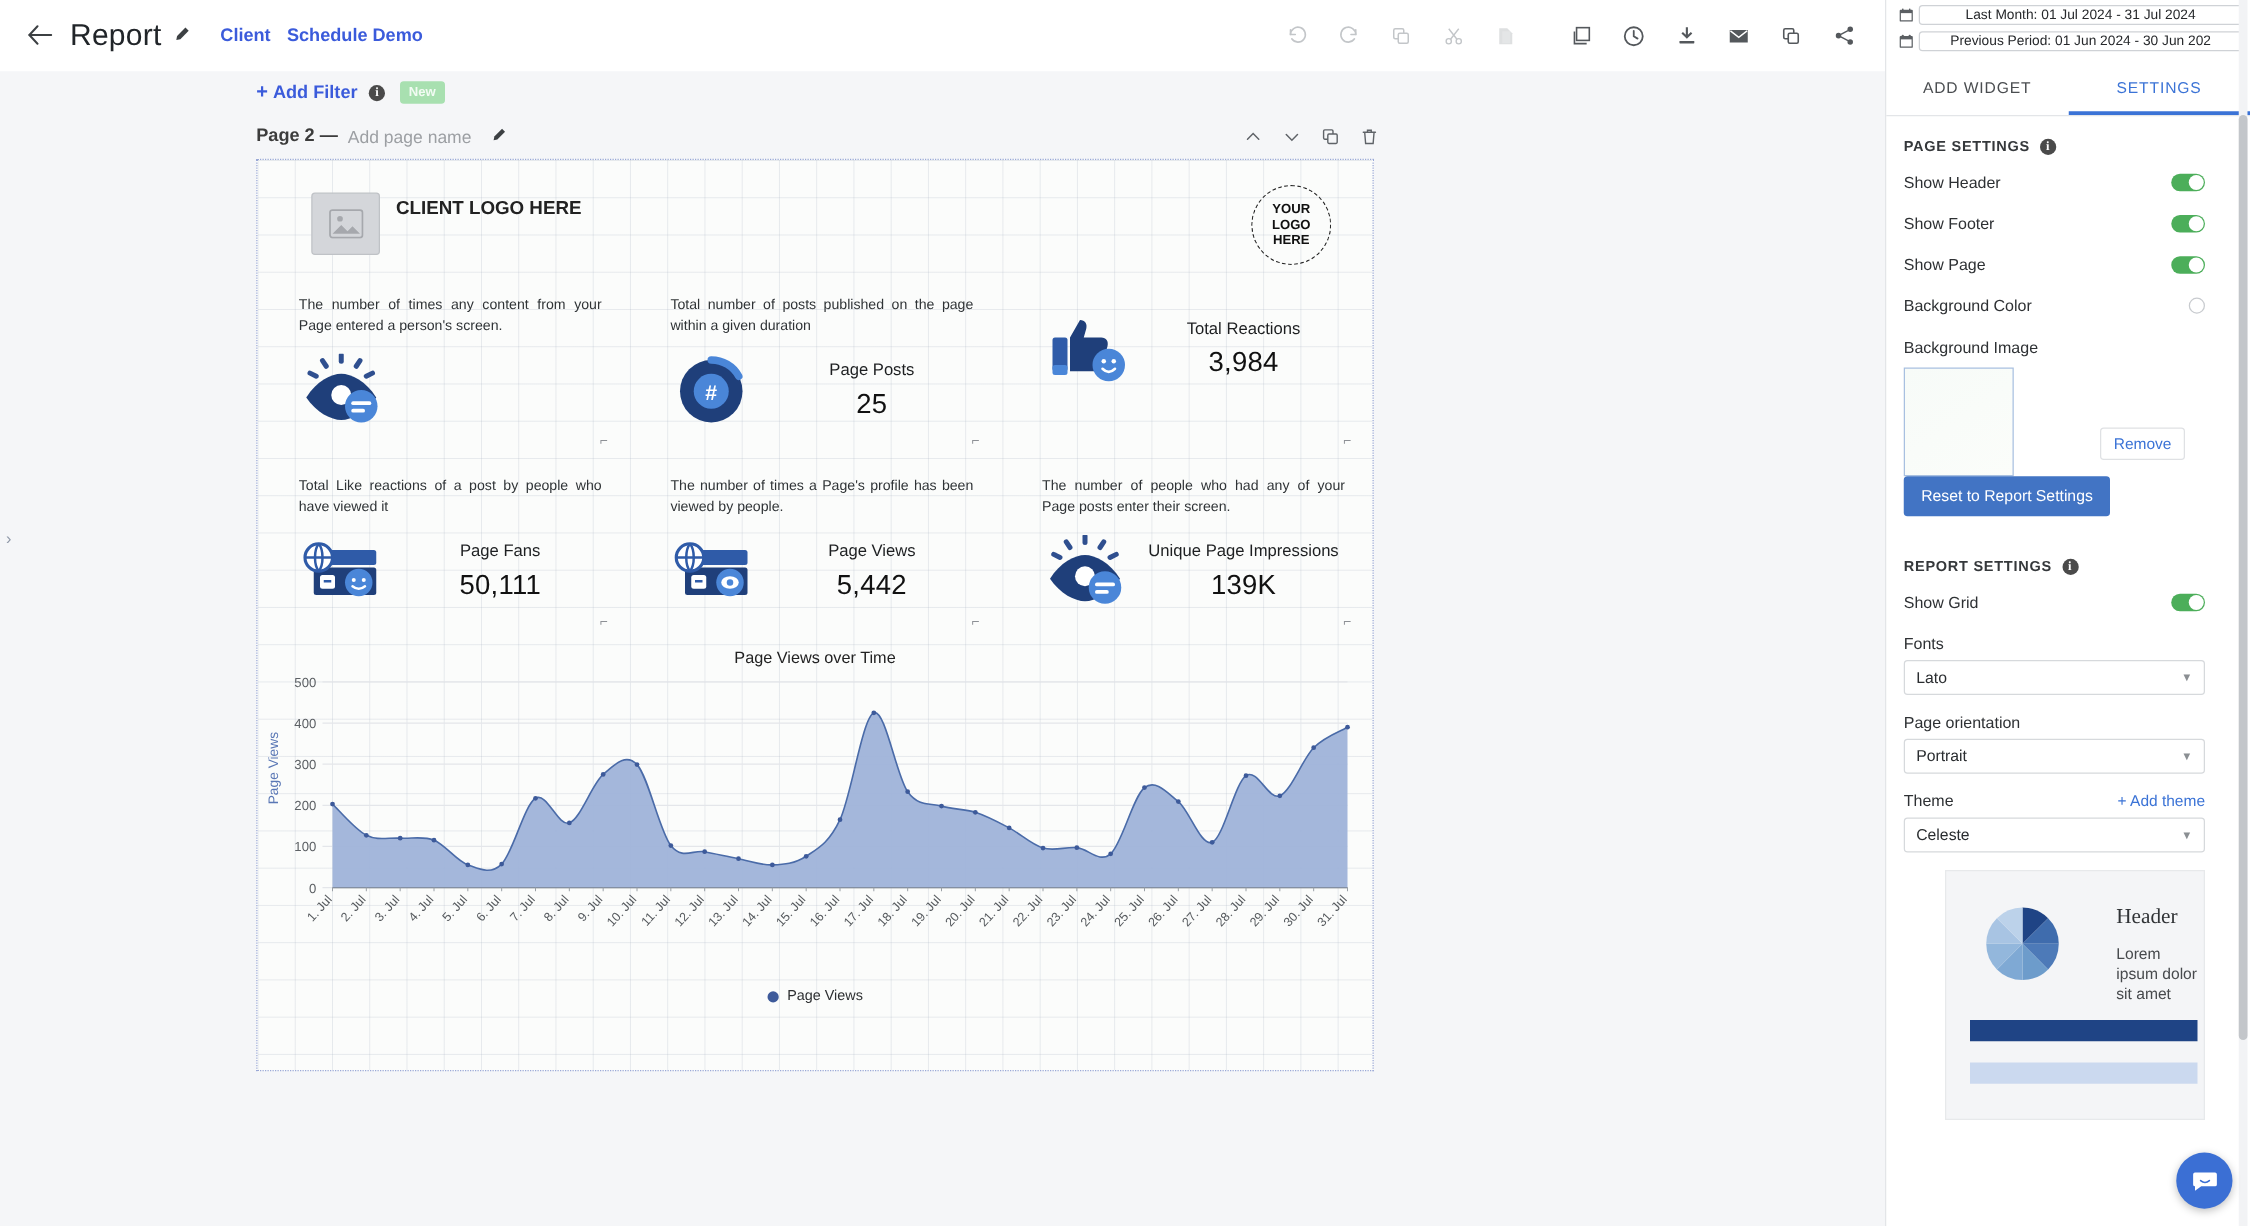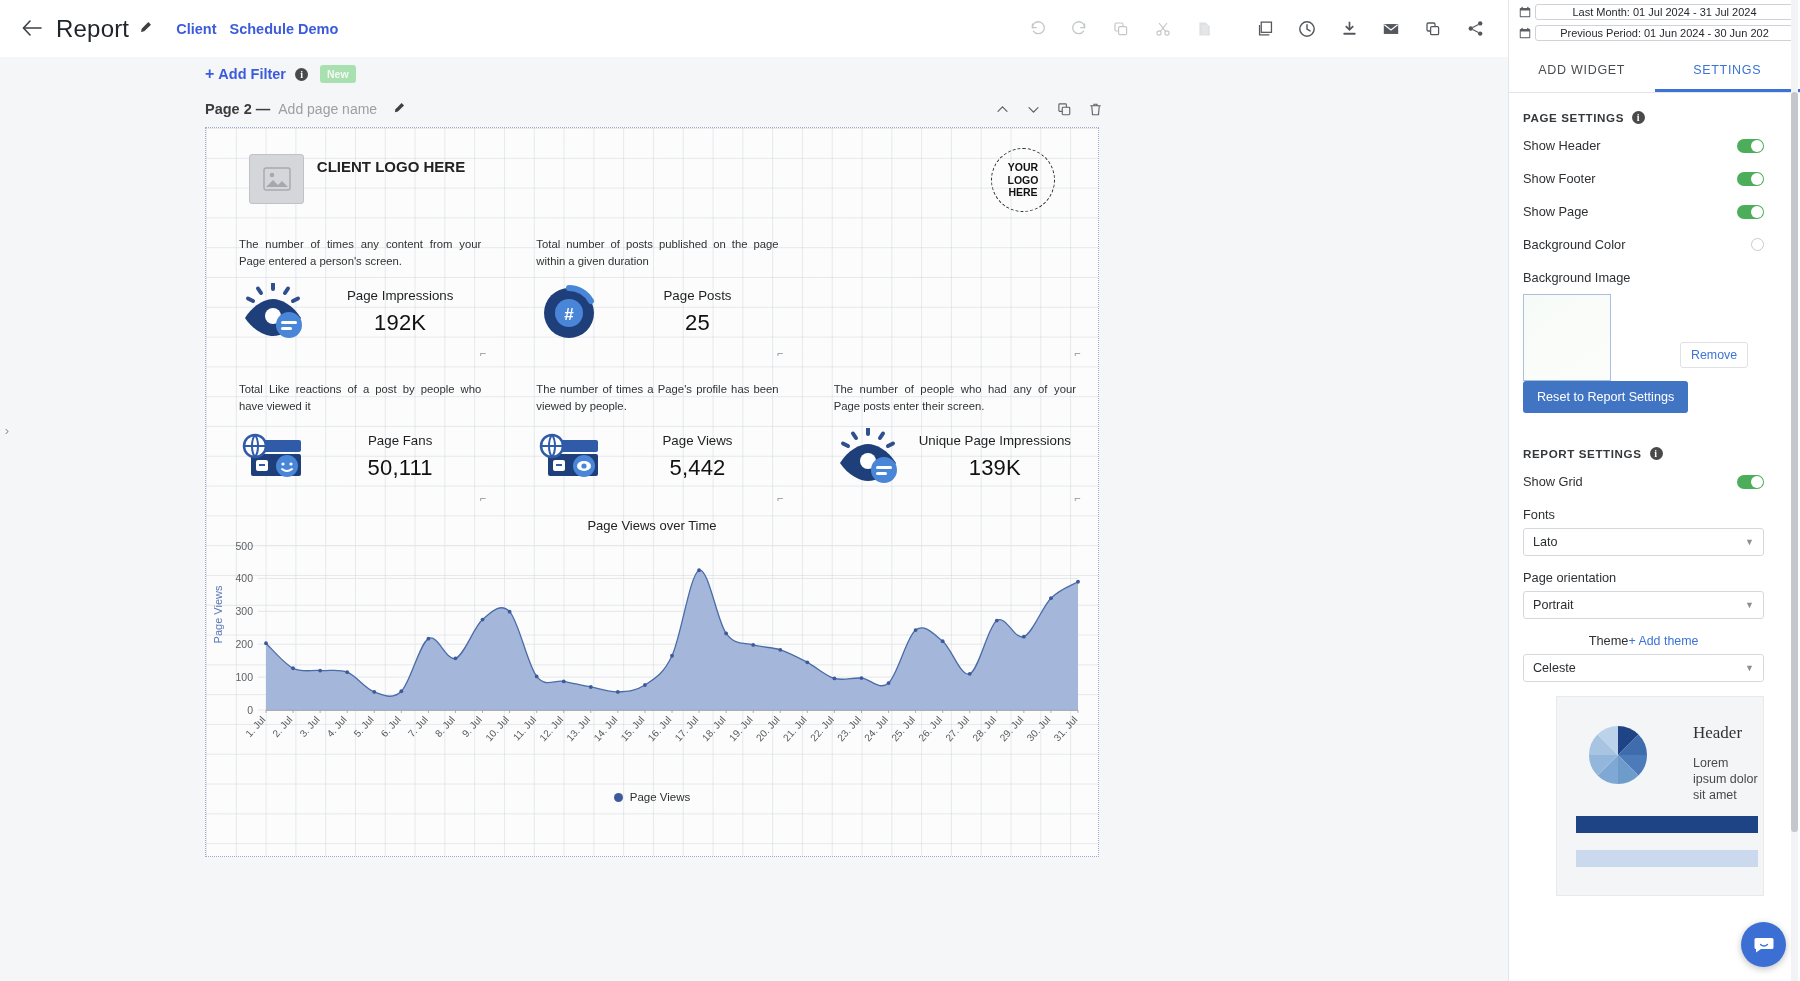--- a/index.html
+++ b/index.html
@@ -85,21 +85,21 @@
     position: absolute; left: 43px; top: 26px; width: 55px; height: 50px;
     background: #d4d6da; border: 1px solid #bfc2c6; border-radius: 3px;
     display: flex; align-items: center; justify-content: center;
   }
   .logo-box svg { opacity: .62; }
   .client-logo-text {
     position: absolute; left: 110px; top: 30px; width: 150px;
     font-size: 15px; font-weight: 700; color: #222; line-height: 18px; text-align: center;
   }
   .your-logo {
-    position: absolute; right: 43px; top: 20px; width: 64px; height: 64px;
+    position: absolute; right: 33px; top: 20px; width: 64px; height: 64px;
     border: 1.6px dashed #2a2a2a; border-radius: 50%;
     display: flex; align-items: center; justify-content: center; text-align: center;
     font-size: 10.5px; font-weight: 700; color: #111; line-height: 12.5px;
   }
 
   
   .kpi-row { display: flex; position: relative; }
   .kpi-cell { width: 298px; padding: 16px 22px 0 33px; position: relative; height: 145px; }
   .kpi-desc {
     font-size: 11.3px; color: #2f3336; line-height: 16.5px; text-align: justify;
@@ -184,21 +184,21 @@
     font-size: 12.6px; padding: 9px 14px; cursor: pointer; font-family: "Liberation Sans", sans-serif;
   }
 
   .field-label { font-size: 12.8px; color: #2e3134; margin-bottom: 6px; }
   .select-box {
     height: 28px; border: 1px solid #d6d9dc; border-radius: 3px; display: flex;
     align-items: center; padding: 0 9px; font-size: 12.6px; color: #2a2d30;
     justify-content: space-between; cursor: pointer; background: #fff; margin-bottom: 14px;
   }
   .caret { color: #8b8f93; font-size: 9px; }
-  .theme-row { display: flex; align-items: center; justify-content: center; margin-bottom: 6px; }
+  .theme-row { display: flex; align-items: center; justify-content: space-between; margin-bottom: 6px; }
   .add-theme { font-size: 12.4px; color: #3b73d6; cursor: pointer; }
 
   .theme-card {
     background: #f4f5f7; border: 1px solid #e7e9eb; height: 200px; position: relative;
     margin-top: 8px;
     margin-left: 33px;
   }
   .theme-pie { position: absolute; left: 30px; top: 27px; }
   .theme-head {
     position: absolute; left: 136px; top: 26px; font-family: "Liberation Serif", serif;
@@ -393,24 +393,20 @@
                       <path d="M14 18 l-5-2.5"></path>
                       <path d="M54 18 l5-2.5"></path>
                   </g>
                   <path d="M6 35c8-13 20-19 28-19s20 6 28 19c-8 12-20 18-28 18S14 47 6 35z" fill="#1f3f7a"></path>
                   <circle cx="34" cy="33" r="8" fill="#fff"></circle>
                   <circle cx="50" cy="42" r="13" fill="#4a86d8"></circle>
                   <rect x="42" y="38" width="16" height="3" rx="1.5" fill="#fff"></rect>
                   <rect x="42" y="44" width="11" height="3" rx="1.5" fill="#fff"></rect>
                 </svg>
               </div>
-              <div class="kpi-text">
-                <div class="kpi-label">Page Impressions</div>
-                <div class="kpi-value">192K</div>
-              </div>
             </div>
             <span class="kpi-handle">⌐</span>
           </div>
 
           <div class="kpi-cell">
             <div class="kpi-desc">Total number of posts published on the page within a given duration</div>
             <div class="kpi-body">
               <div class="kpi-icon">
                 <svg width="78" height="58" viewBox="0 0 78 58">
                   <circle cx="33" cy="30" r="25" fill="#1f3f7a"></circle>
@@ -421,20 +417,37 @@
               </div>
               <div class="kpi-text">
                 <div class="kpi-label">Page Posts</div>
                 <div class="kpi-value">25</div>
               </div>
             </div>
             <span class="kpi-handle">⌐</span>
           </div>
 
           <div class="kpi-cell">
+            <div class="kpi-body">
+              <div class="kpi-icon">
+                <svg width="78" height="58" viewBox="0 0 78 58">
+                  <path d="M22 20 l8-14 c4 0 6 3 5 7 l-2 7 h14 c4 0 6 3 5 7 l-4 14 c-1 4-4 6-8 6 H22z" fill="#1f3f7a"></path>
+                  <rect x="8" y="20" width="12" height="27" rx="2" fill="#2f5ba8"></rect>
+                  <rect x="8" y="42" width="12" height="8" rx="2" fill="#4a86d8"></rect>
+                  <circle cx="53" cy="42" r="13" fill="#4a86d8"></circle>
+                  <circle cx="49" cy="39" r="1.8" fill="#fff"></circle>
+                    <circle cx="57" cy="39" r="1.8" fill="#fff"></circle>
+                  <path d="M48 45 q5 5 10 0" stroke="#fff" stroke-width="2" fill="none" stroke-linecap="round"></path>
+                </svg>
+              </div>
+              <div class="kpi-text">
+                <div class="kpi-label">Total Reactions</div>
+                <div class="kpi-value">3,984</div>
+              </div>
+            </div>
             <span class="kpi-handle">⌐</span>
           </div>
         </div>
 
         <div class="kpi-row">
           <div class="kpi-cell">
             <div class="kpi-desc">Total Like reactions of a post by people who have viewed it</div>
             <div class="kpi-body">
               <div class="kpi-icon">
                 <svg width="78" height="58" viewBox="0 0 78 58">

